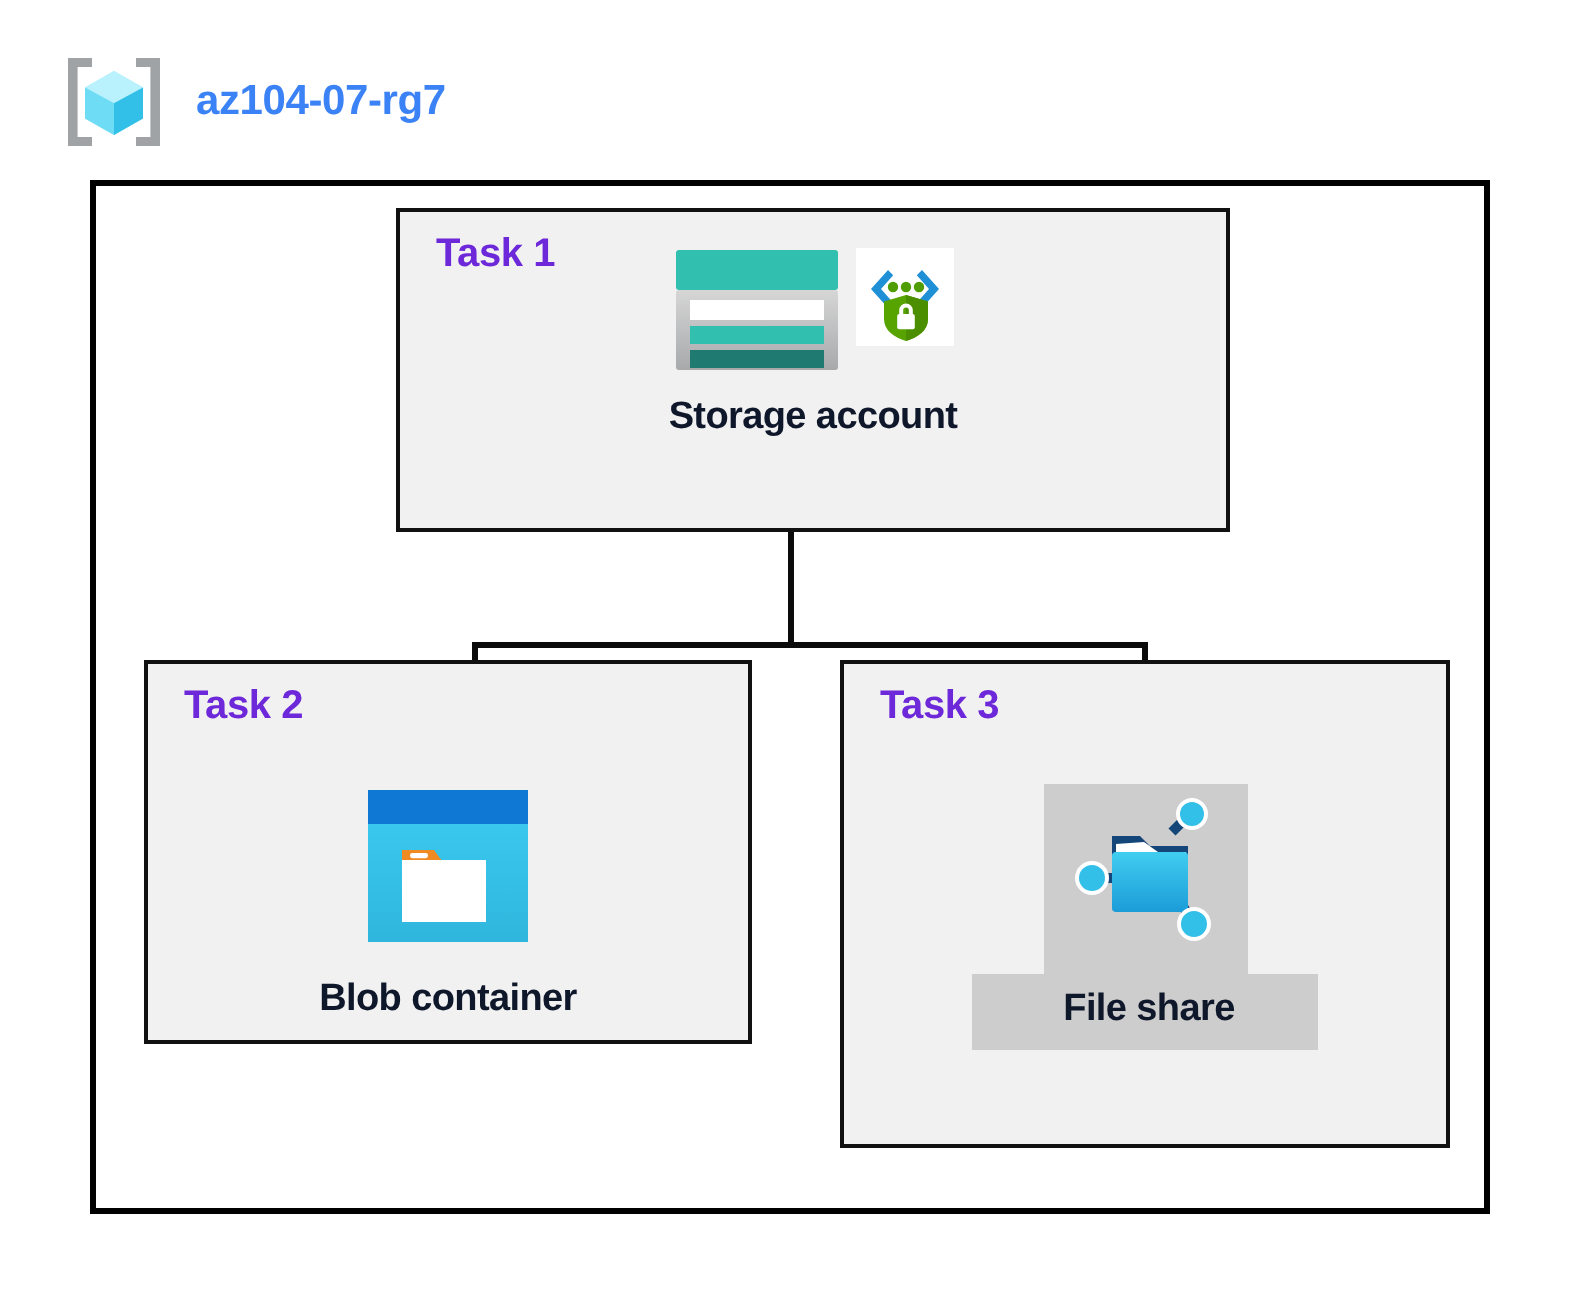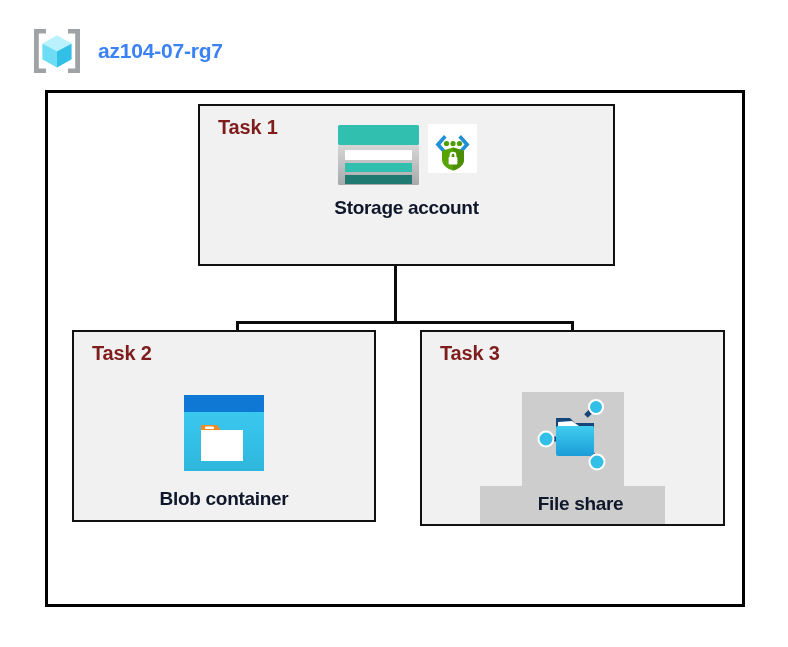--- a/index.html
+++ b/index.html
@@ -51,29 +51,29 @@
 
   
   .task-box {
     position: absolute;
     background: #f1f1f1;
     border: 2px solid #111111;
     box-sizing: border-box;
   }
   #task1-box { left: 198px; top: 104px;  width: 417px; height: 162px; }
   #task2-box { left: 72px;  top: 330px;  width: 304px; height: 192px; }
-  #task3-box { left: 420px; top: 330px;  width: 305px; height: 196px; }
+  #task3-box { left: 420px; top: 330px;  width: 305px; height: 244px; }
 
   .task-label {
     position: absolute;
     left: 18px;
     top: 10px;
     font-size: 20px;
     font-weight: bold;
-    color: #7f1d1d;
+    color: #6d28d9;
     letter-spacing: -0.2px;
   }
 
   
   .node {
     position: absolute;
     display: flex;
     flex-direction: column;
     align-items: center;
   }
@@ -113,21 +113,21 @@
     top: 60px;
   }
   #fileshare-icon-wrap {
     background: #cdcdcd;
     padding: 4px 12px 6px 12px;
     display: flex;
     justify-content: center;
   }
   #fileshare-caption-wrap {
     background: #cdcdcd;
-    padding: 7px 42px 9px 58px;
+    padding: 7px 42px 9px 46px;
     display: flex;
     justify-content: center;
   }
 
   
   .conn {
     position: absolute;
     background: #0b0b0b;
   }
   .conn-v { width: 3px; }

